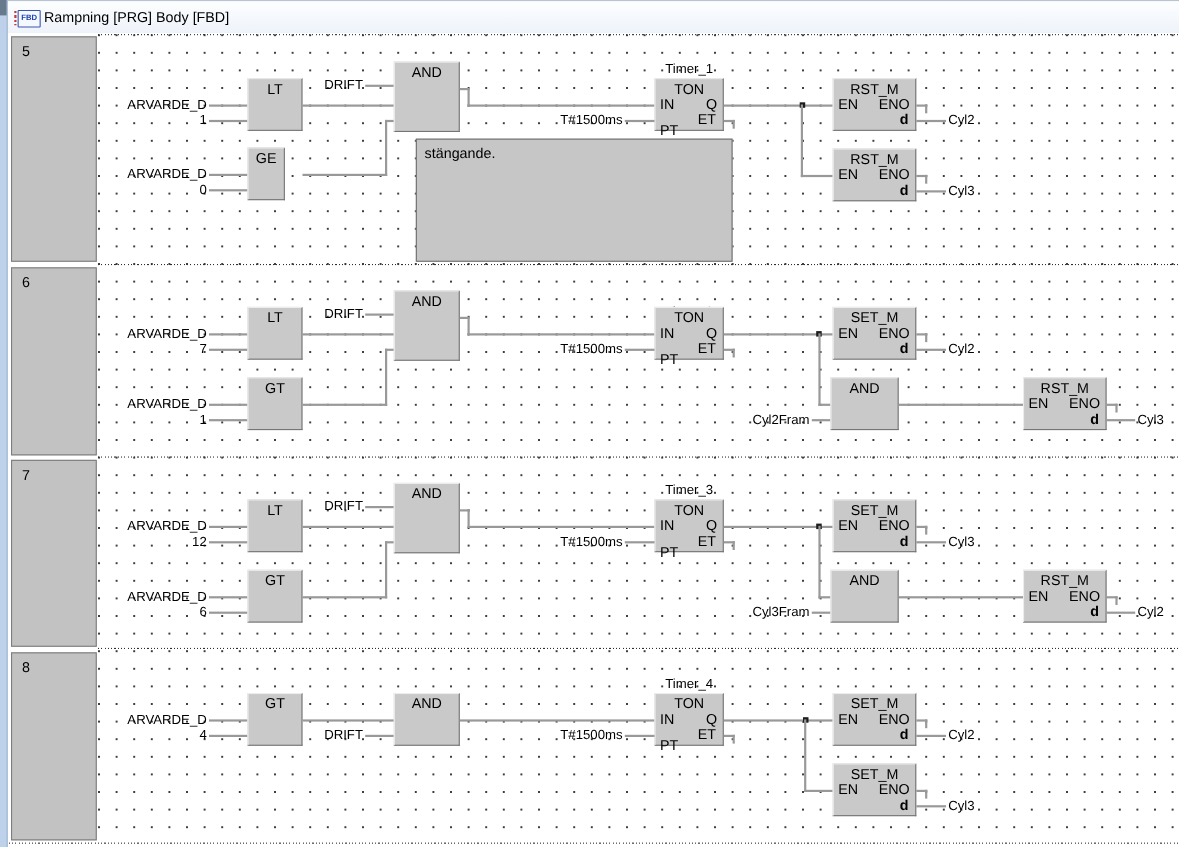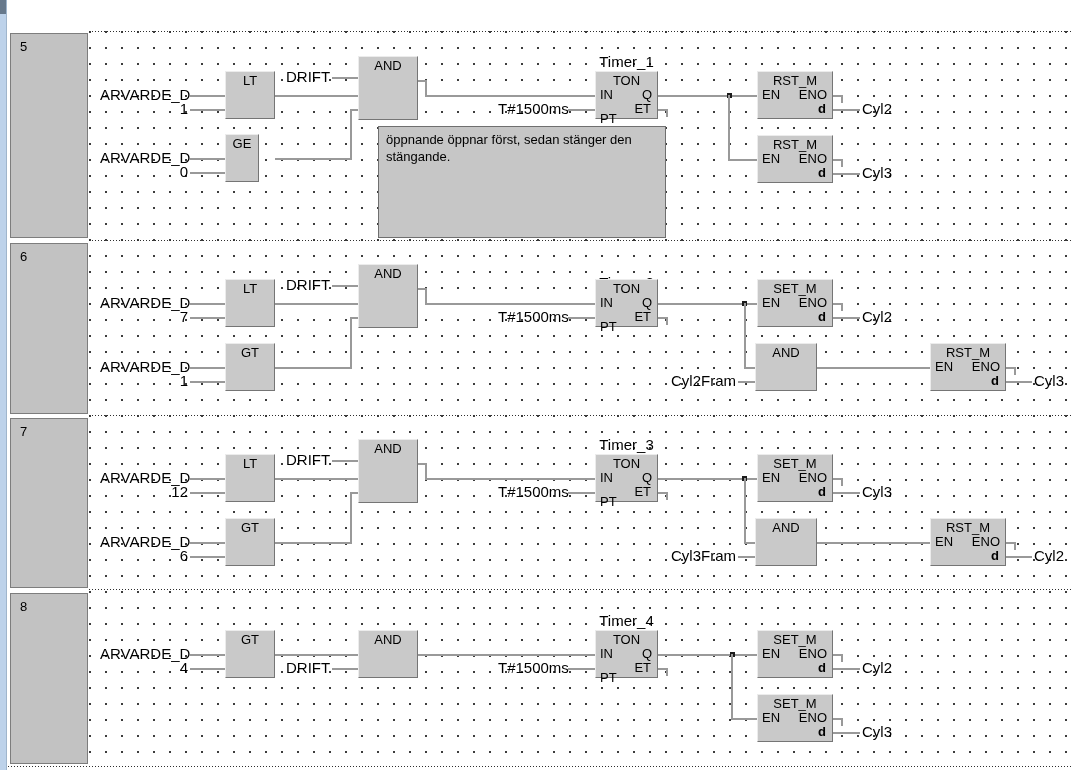--- a/index.html
+++ b/index.html
@@ -24,33 +24,38 @@
           background-image:radial-gradient(circle,#3c3c3c 0.8px,transparent 1.4px);
           background-size:16px 16px;background-position:9px 9px}
   .sep{position:absolute;height:1px;
        background-image:repeating-linear-gradient(90deg,#2e2e2e 0 1px,transparent 1px 3px)}
   
   .blk{position:absolute;box-sizing:border-box;background:#c9c9c9;border:1px solid;
        border-color:#ececec #757575 #757575 #ececec;font-size:13px}
   .bt{position:absolute;left:0;right:0;top:1px;text-align:center;white-space:nowrap}
   .p{position:absolute;white-space:nowrap}
   .l2{left:4px;top:15px}.r2{right:5px;top:15px}.l3{left:4px;top:39px}.r3{right:6px;top:29px;font-weight:bold}
-  .lbl{position:absolute;font-size:15px;white-space:nowrap;height:14px;line-height:14px}
+  .lbl{position:absolute;font-size:12px;white-space:nowrap;height:14px;line-height:14px}
   .ra{text-align:right}.ct{text-align:center}
   .w{position:absolute;background:#999}
   .wh{height:2px}.wv{width:2px}
   .jct{position:absolute;width:5px;height:5px;background:#1c1c1c}
   .stub{position:absolute;width:8px;height:6px;border-top:2px solid #999;border-right:2px solid #999}
   #comment{position:absolute;left:378px;top:126px;width:288px;height:112px;box-sizing:border-box;
            background:#c6c6c6;border:1px solid #6f6f6f;padding:4px 7px;font-size:13px;line-height:17px}
 </style>
 </head>
 <body>
 
 <div id="win">
+  <div id="titlebar">
+    <div id="fbdicon">FBD</div>
+    <i id="fbdicon-red"></i>
+    <span id="wtitle">Rampning [PRG] Body [FBD]</span>
+  </div>
   <div id="lstrip"></div>
   <div id="lstrip-top"></div>
 
   <div class="mcell" style="top:33px;height:205px">5</div>
   <div class="mcell" style="top:243px;height:171px">6</div>
   <div class="mcell" style="top:418px;height:170px">7</div>
   <div class="mcell" style="top:593px;height:171px">8</div>
 
   <div id="canvas"></div>
   <div class="sep" style="left:89px;top:31px;width:983px"></div>
@@ -112,21 +117,20 @@
   <div class="blk" style="left:757px;top:135px;width:76px;height:48px">
     <span class="bt">RST_M</span>
     <span class="p l2">EN</span>
     <span class="p r2">ENO</span>
     <span class="p r3">d</span>
   </div>
   <i class="stub" style="left:833px;top:159px"></i>
   <i class="w wh" style="left:833px;top:173px;width:27px"></i>
   <span class="lbl" style="left:862px;top:166px;width:40px">Cyl3</span>
   <div id="comment">
-    <div>öppnande öppnar först, sedan stänger den</div>
     <div>stängande.</div>
   </div>
 
   <span class="lbl ra" style="left:100px;top:296px;width:88px">ARVARDE_D</span>
   <i class="w wh" style="left:190px;top:303px;width:35px"></i>
   <span class="lbl ra" style="left:150px;top:310px;width:38px">7</span>
   <i class="w wh" style="left:190px;top:317px;width:35px"></i>
   <div class="blk" style="left:225px;top:279px;width:50px;height:48px">
     <span class="bt">LT</span>
   </div>

